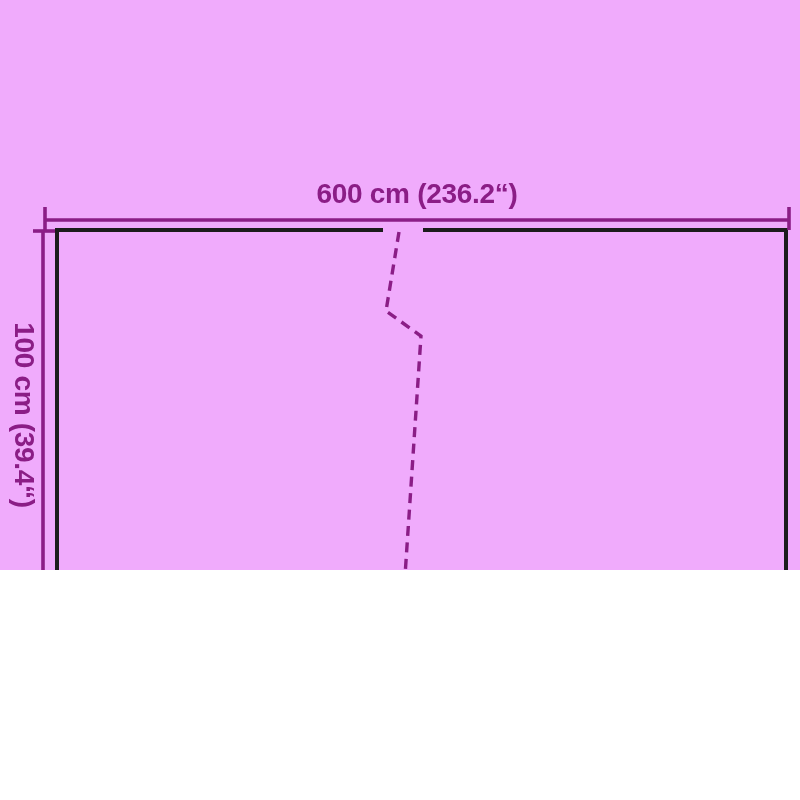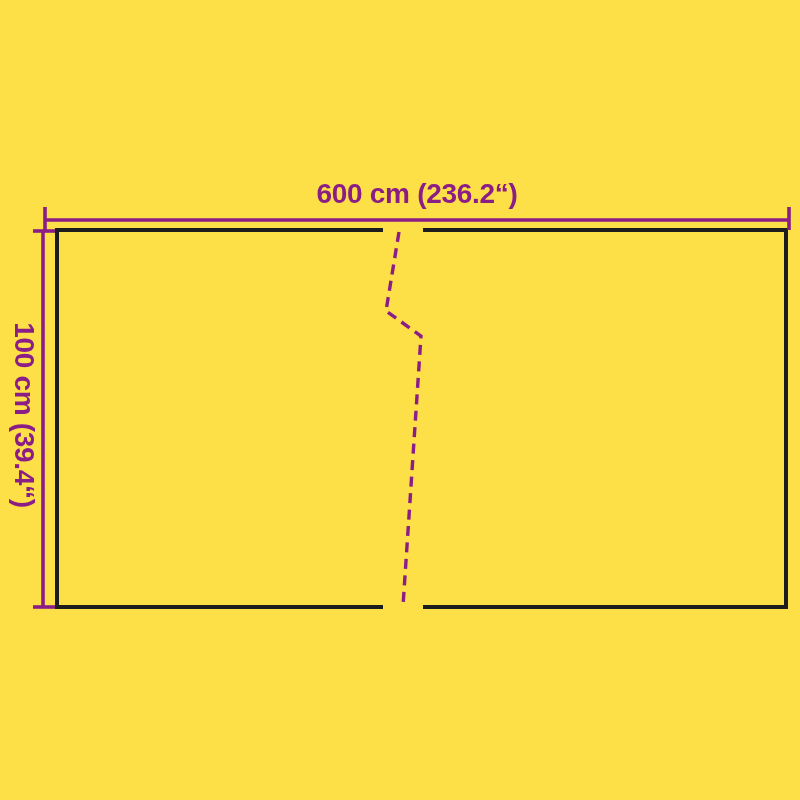--- a/index.html
+++ b/index.html
@@ -3,22 +3,22 @@
 <meta charset="utf-8">
 <style>
   html, body {
     margin: 0;
     padding: 0;
     background: #ffffff;
   }
   .stage {
     position: relative;
     width: 800px;
-    height: 800px;
-    background: #fde047;
+    height: 570px;
+    background: #f0abfc;
     overflow: hidden;
     font-family: "Liberation Sans", sans-serif;
   }
   .diagram-svg {
     position: absolute;
     left: 0;
     top: 0;
     width: 800px;
     height: 800px;
   }

